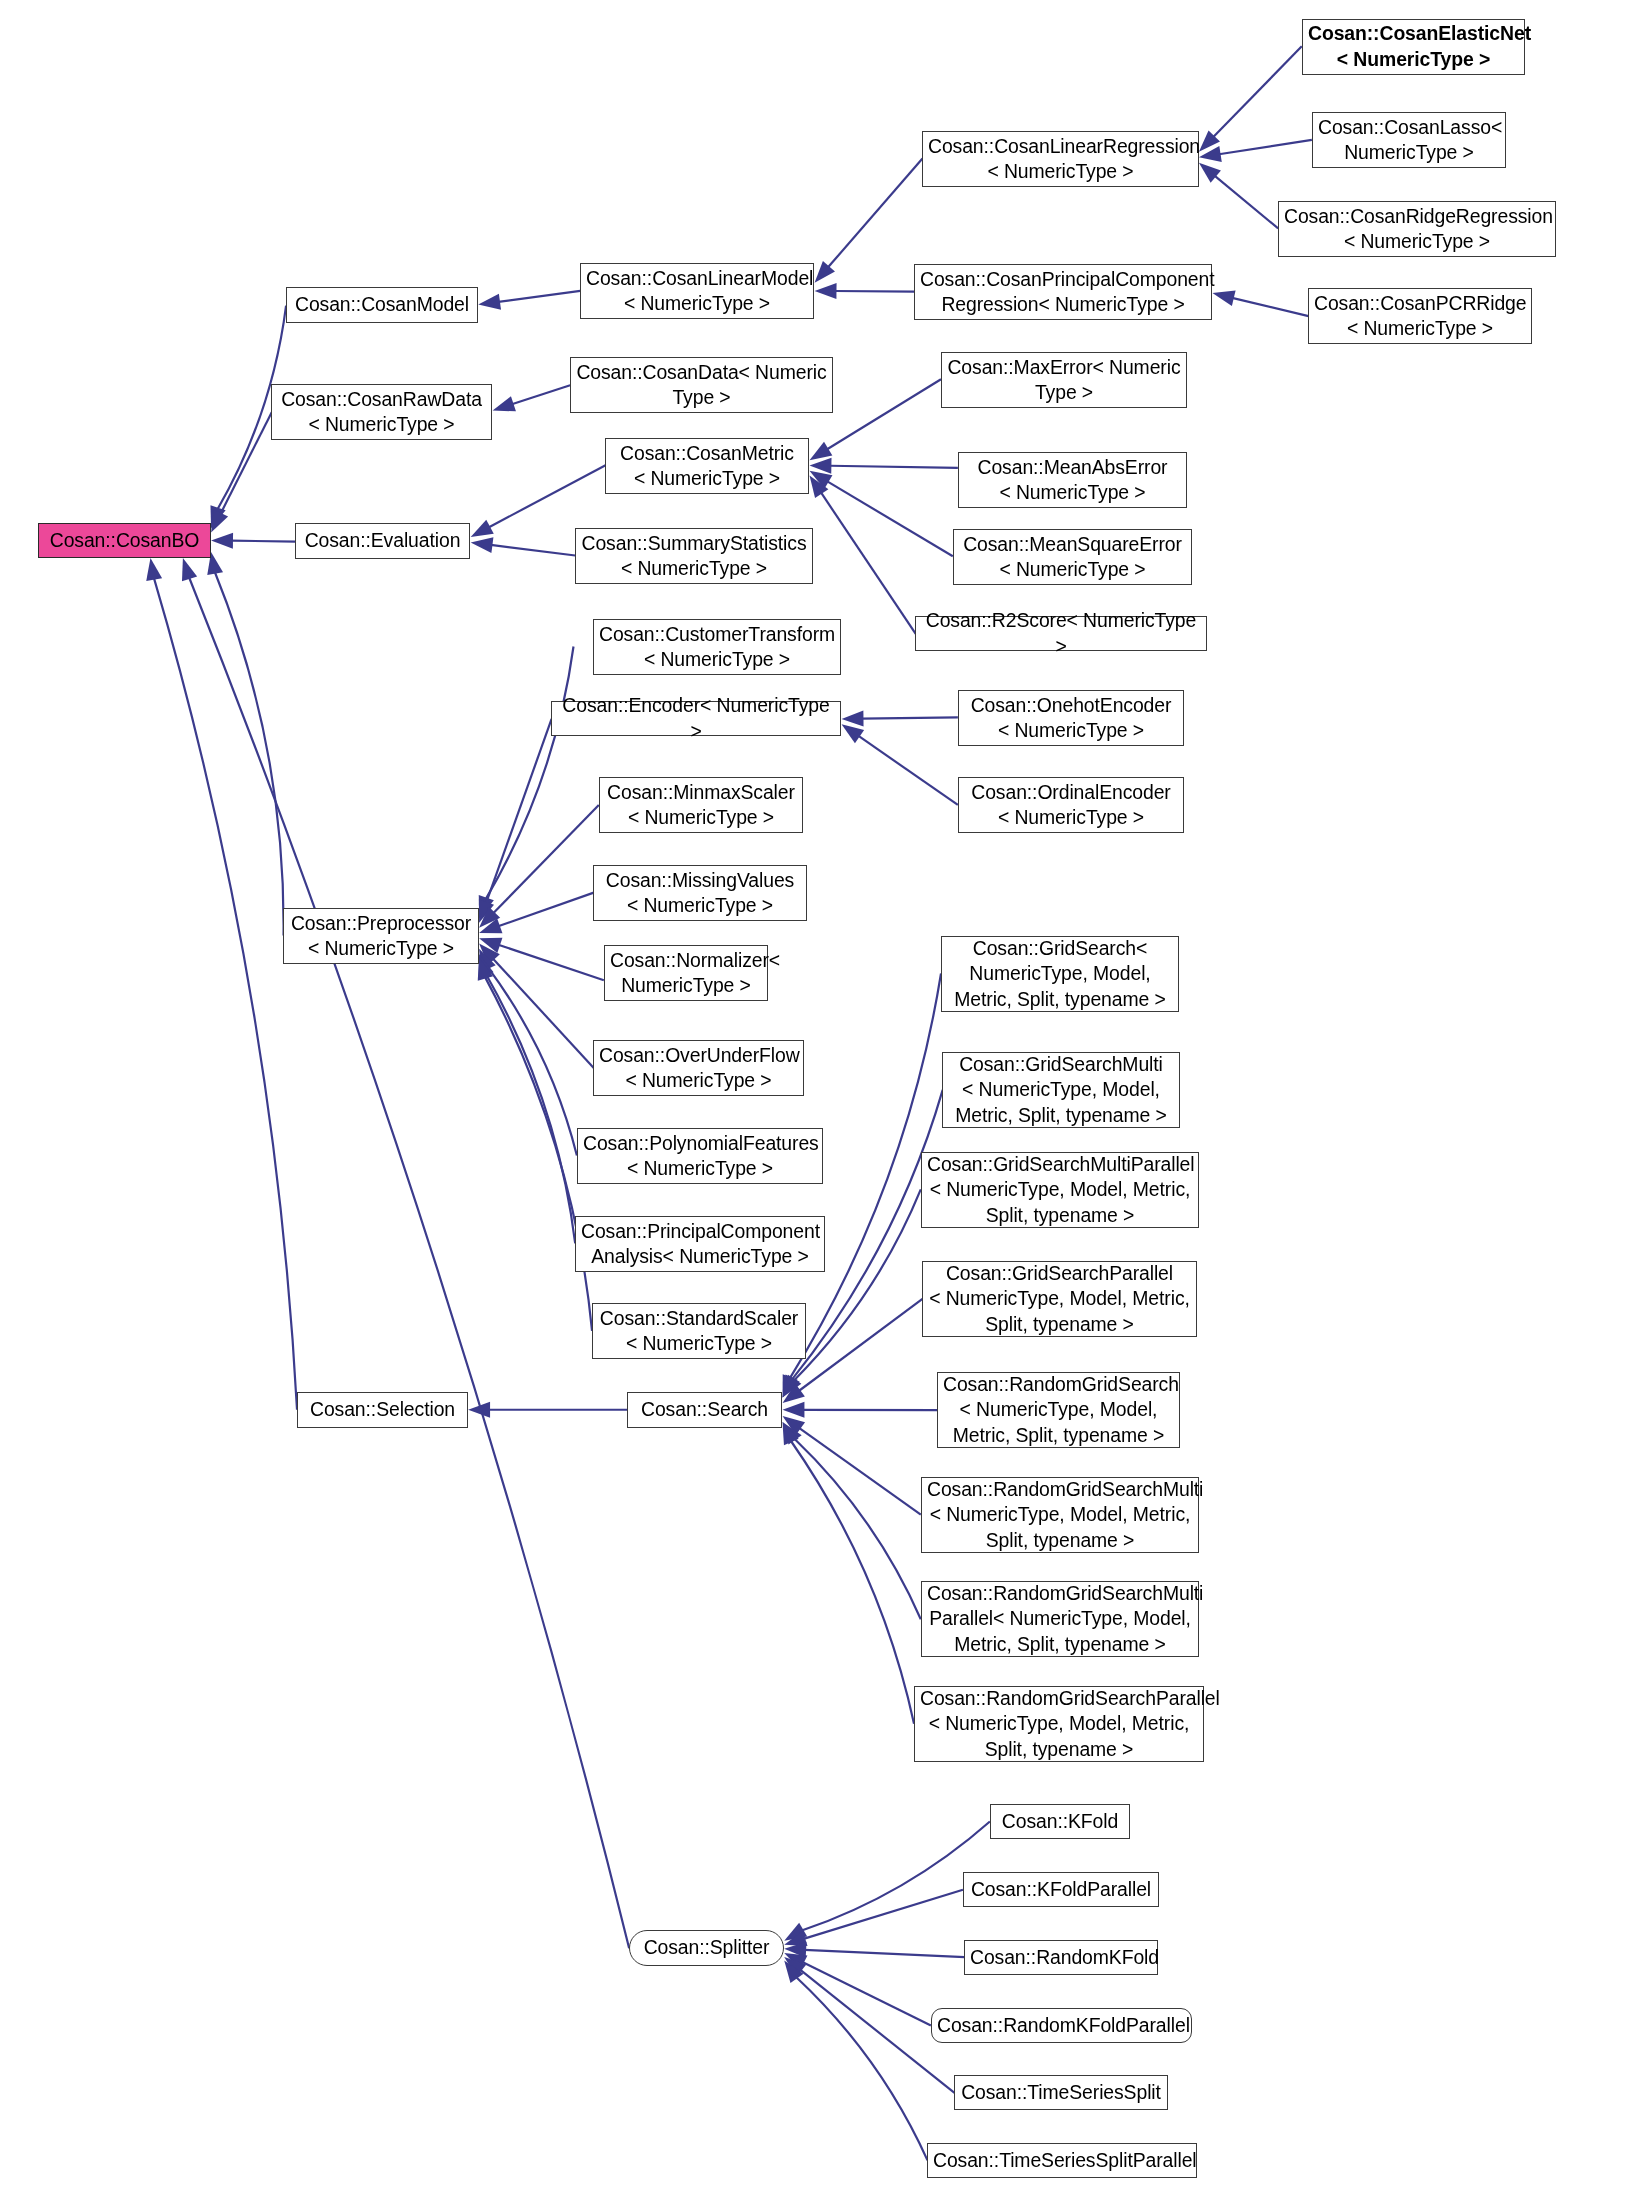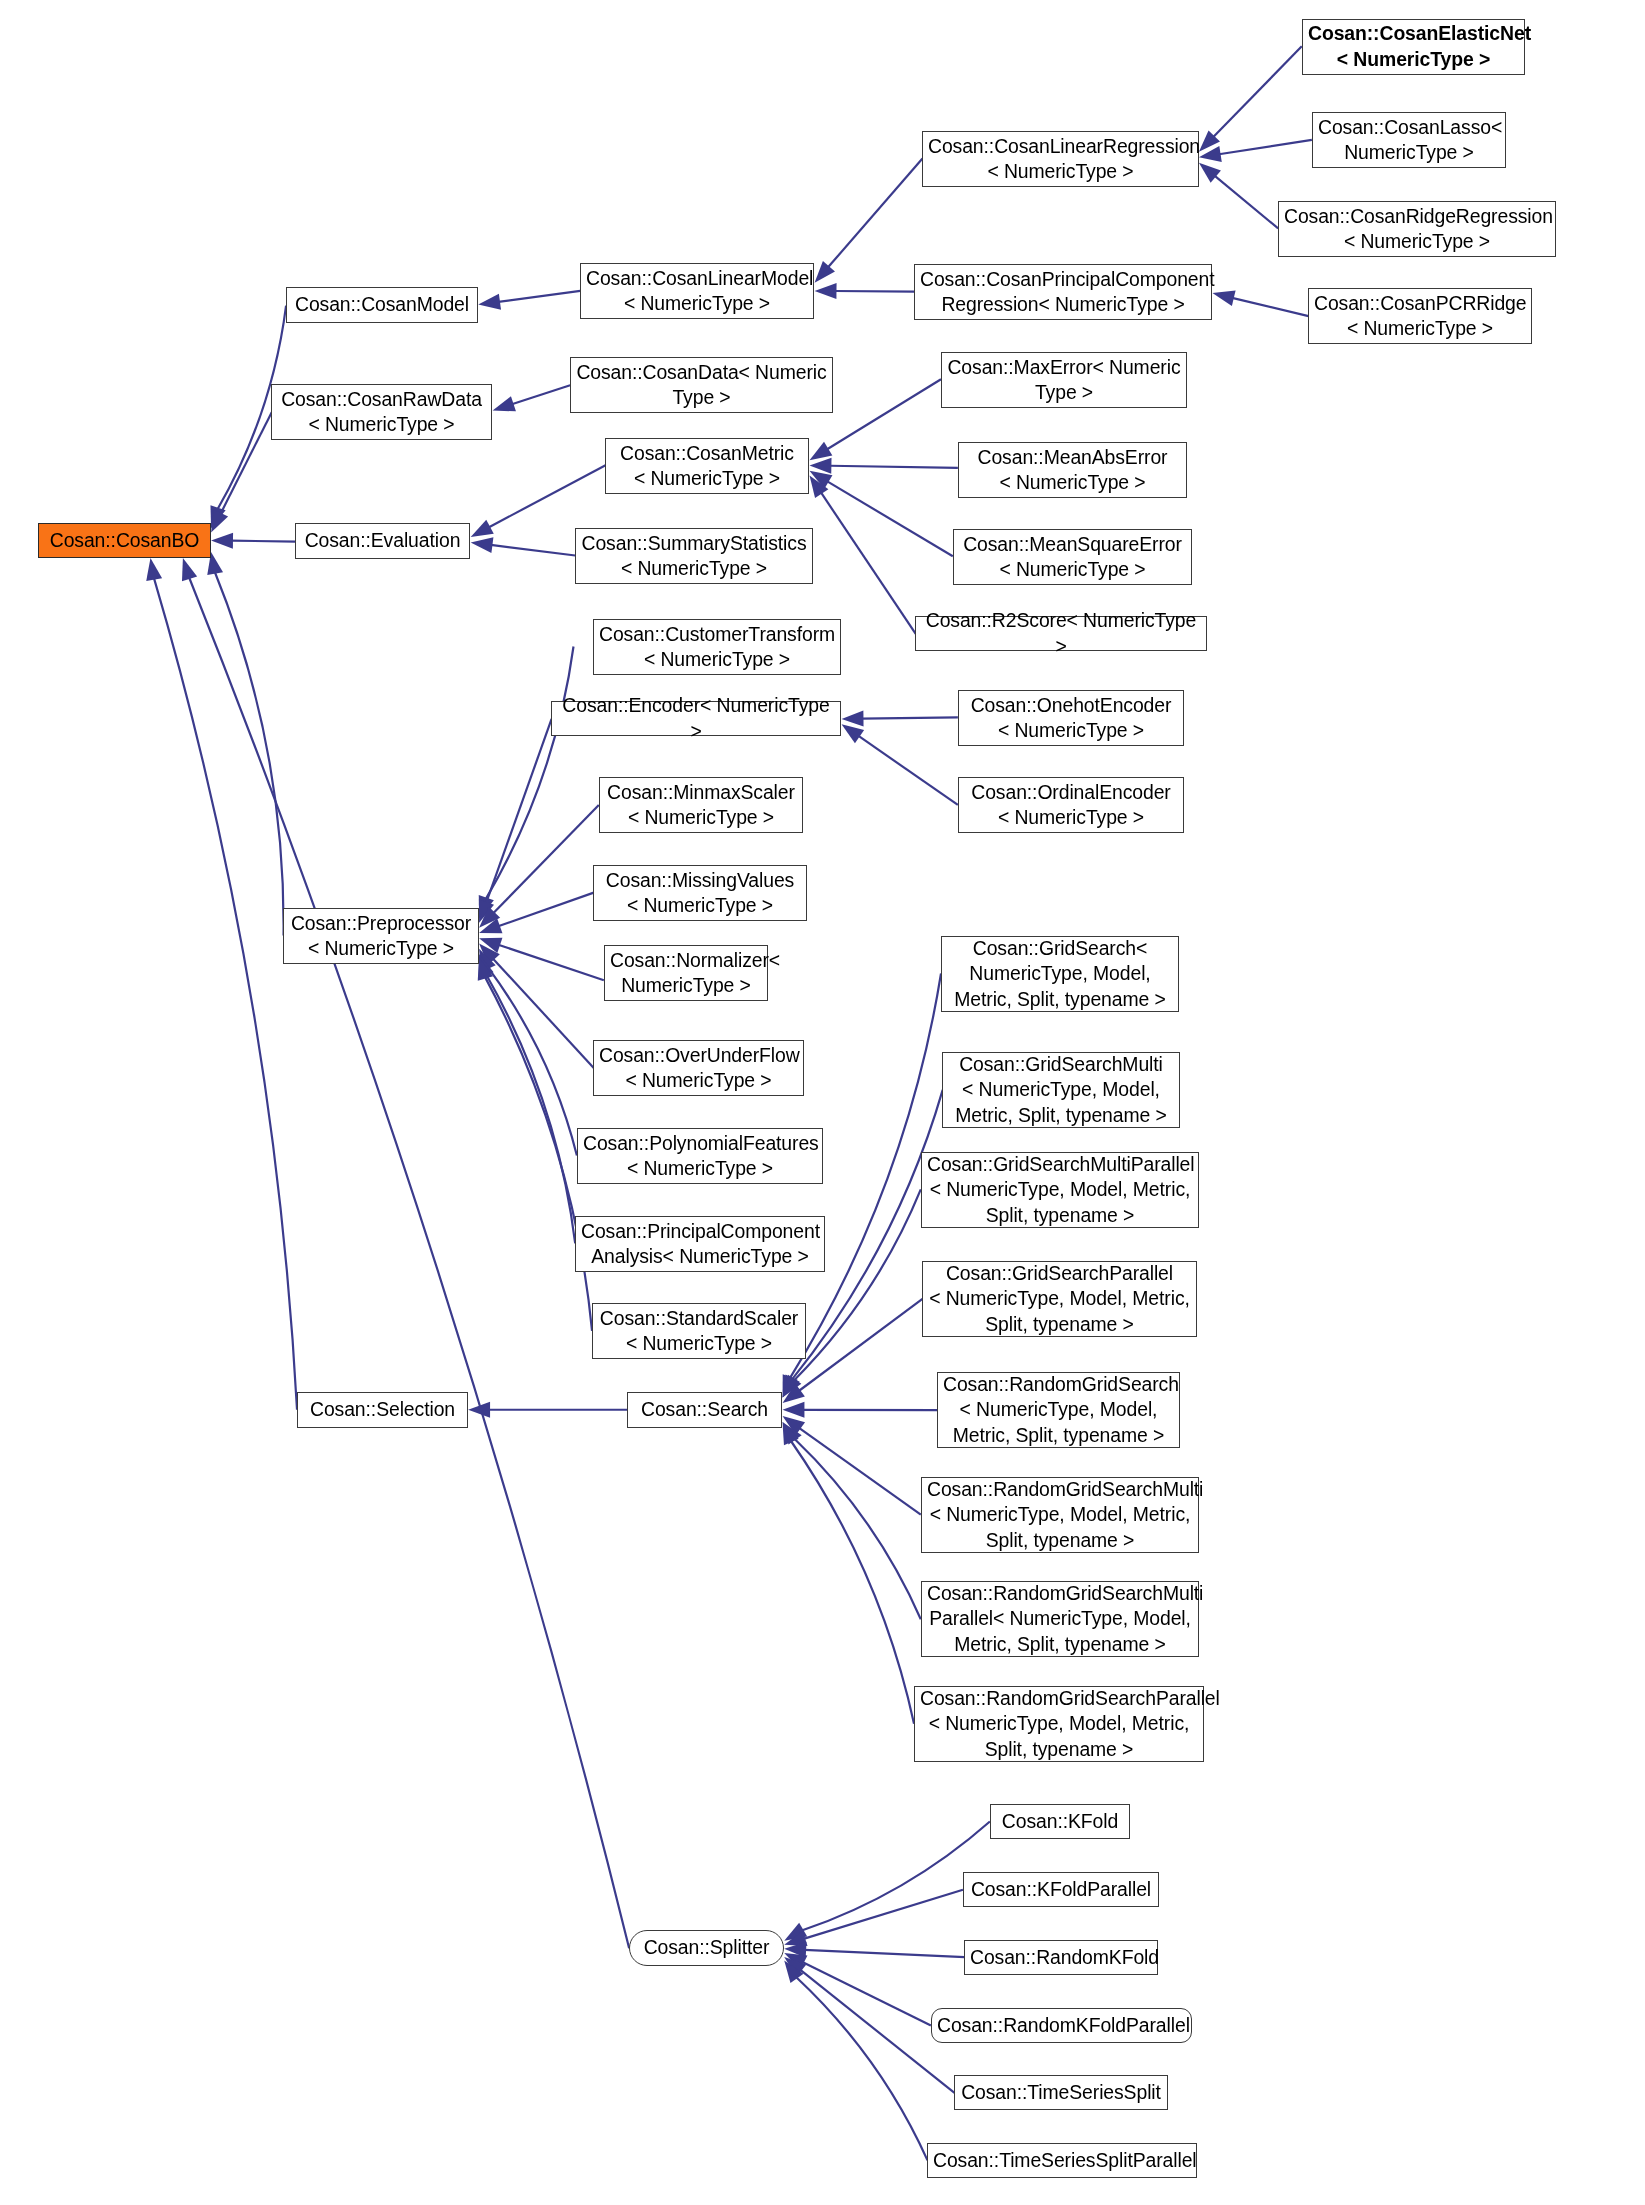--- a/index.html
+++ b/index.html
@@ -36,21 +36,21 @@
     text-align: center;
     font-size: 19.4px;
     line-height: 1.30;
     letter-spacing: -0.1px;
     padding: 1.7px 5px;
     z-index: 5;
     cursor: pointer;
     white-space: pre-line;
   }
   .node.current {
-    background: #f97316;
+    background: #ec4899;
     border-color: #2b2b2b;
   }
   .node .lbl {
     display: block;
     width: 100%;
   }
 </style>
 </head>
 <body>
 
@@ -170,21 +170,21 @@
     <div class="node" style="left: 914px; top: 264px; width: 298px; height: 56px;"><span class="lbl">Cosan::CosanPrincipalComponent
 Regression&lt; NumericType &gt;</span></div>
     <div class="node" style="left: 1308px; top: 288px; width: 224px; height: 56px;"><span class="lbl">Cosan::CosanPCRRidge
 &lt; NumericType &gt;</span></div>
     <div class="node" style="left: 570px; top: 357px; width: 263px; height: 56px;"><span class="lbl">Cosan::CosanData&lt; Numeric
 Type &gt;</span></div>
     <div class="node" style="left: 605px; top: 438px; width: 204px; height: 56px;"><span class="lbl">Cosan::CosanMetric
 &lt; NumericType &gt;</span></div>
     <div class="node" style="left: 941px; top: 352px; width: 246px; height: 56px;"><span class="lbl">Cosan::MaxError&lt; Numeric
 Type &gt;</span></div>
-    <div class="node" style="left: 958px; top: 442px; width: 229px; height: 56px;"><span class="lbl">Cosan::MeanAbsError
+    <div class="node" style="left: 958px; top: 452px; width: 229px; height: 56px;"><span class="lbl">Cosan::MeanAbsError
 &lt; NumericType &gt;</span></div>
     <div class="node" style="left: 953px; top: 529px; width: 239px; height: 56px;"><span class="lbl">Cosan::MeanSquareError
 &lt; NumericType &gt;</span></div>
     <div class="node" style="left: 915px; top: 616px; width: 292px; height: 35px;"><span class="lbl">Cosan::R2Score&lt; NumericType &gt;</span></div>
     <div class="node" style="left: 575px; top: 528px; width: 238px; height: 56px;"><span class="lbl">Cosan::SummaryStatistics
 &lt; NumericType &gt;</span></div>
     <div class="node" style="left: 573px; top: 619px; width: 248px; height: 56px; margin-left: 20px;"><span class="lbl">Cosan::CustomerTransform
 &lt; NumericType &gt;</span></div>
     <div class="node" style="left: 551px; top: 701px; width: 290px; height: 35px;"><span class="lbl">Cosan::Encoder&lt; NumericType &gt;</span></div>
     <div class="node" style="left: 958px; top: 690px; width: 226px; height: 56px;"><span class="lbl">Cosan::OnehotEncoder

